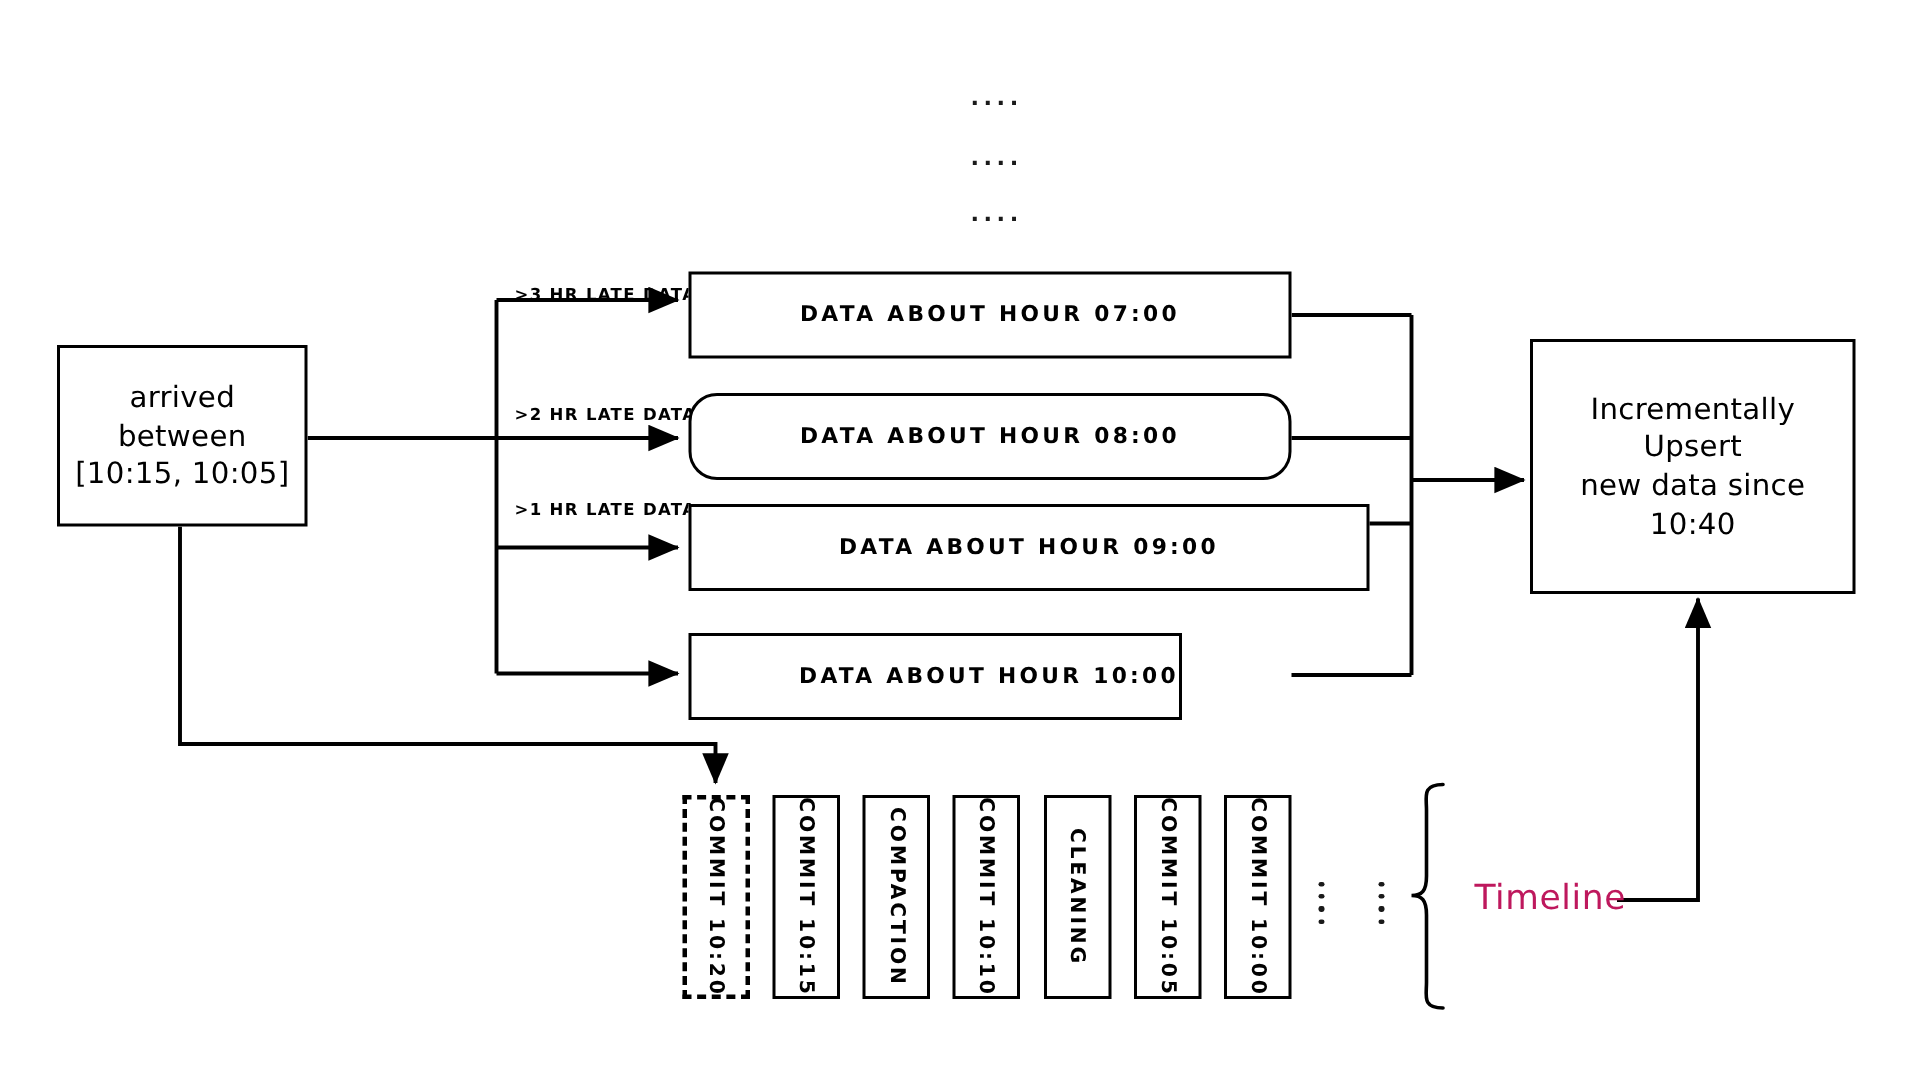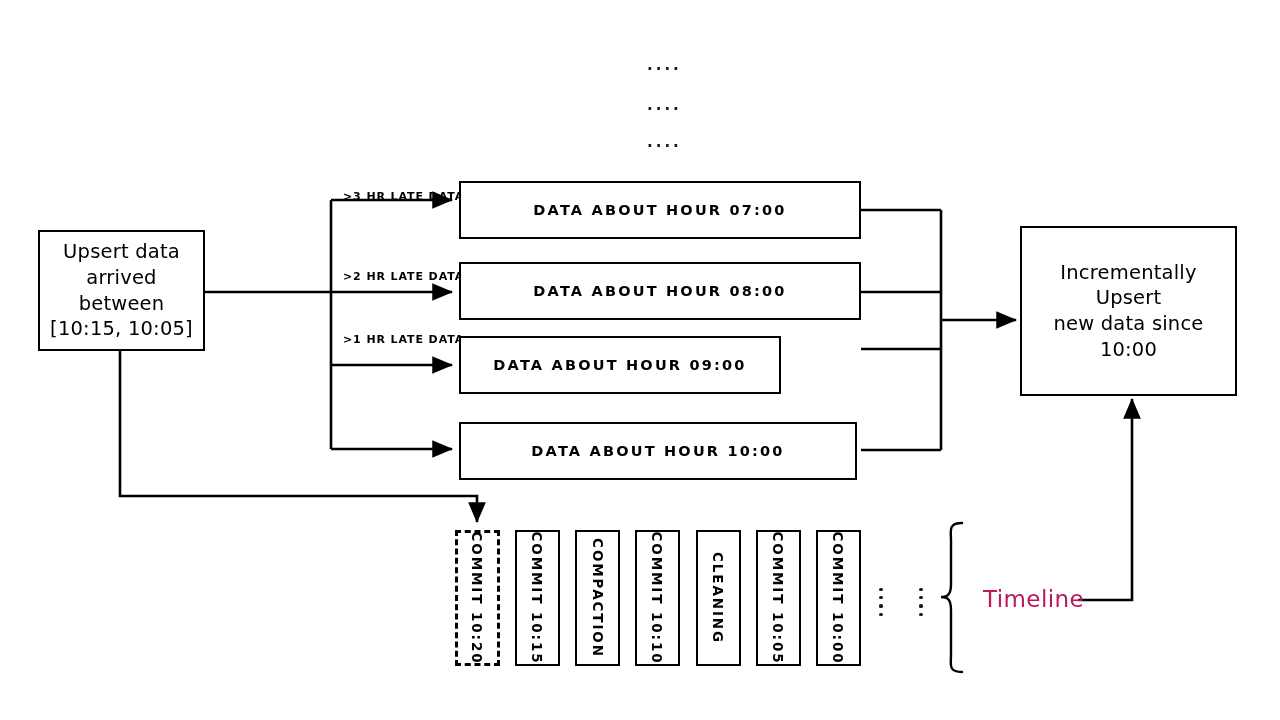--- a/index.html
+++ b/index.html
@@ -171,47 +171,46 @@
                C 951,664 948,672 962,672"></path>
     </g>
   </svg>
 
   <div class="dots-row" style="left:647px; top:56px;">....</div>
   <div class="dots-row" style="left:647px; top:96px;">....</div>
   <div class="dots-row" style="left:647px; top:133px;">....</div>
 
   <div class="node" style="left:38px; top:230px; width:167px; height:121px;">
     <div class="prose">
-      <div>Upsert data</div>
       <div>arrived between</div>
       <div>[10:15, 10:05]</div>
     </div>
   </div>
 
   <div class="edge-label" style="left:343px; top:190px;">&gt;3 HR LATE DATA</div>
   <div class="edge-label" style="left:343px; top:270px;">&gt;2 HR LATE DATA</div>
   <div class="edge-label" style="left:343px; top:333px;">&gt;1 HR LATE DATA</div>
 
   <div class="node hour-box" style="left:459px; top:181px; width:402px;">
     <span class="caps">DATA ABOUT HOUR 07:00</span>
   </div>
-  <div class="node hour-box" style="left:459px; top:262px; width:402px;">
+  <div class="node hour-box" style="left:459px; top:262px; width:402px;border-radius:19px;">
     <span class="caps">DATA ABOUT HOUR 08:00</span>
   </div>
-  <div class="node hour-box" style="left:459px; top:336px; width:322px;">
+  <div class="node hour-box" style="left:459px; top:336px; width:454px;">
     <span class="caps">DATA ABOUT HOUR 09:00</span>
   </div>
-  <div class="node hour-box" style="left:459px; top:422px; width:398px;">
+  <div class="node hour-box" style="left:459px; top:422px; width:329px;justify-content:flex-end;">
     <span class="caps">DATA ABOUT HOUR 10:00</span>
   </div>
 
   <div class="node" style="left:1020px; top:226px; width:217px; height:170px;">
     <div class="prose">
       <div>Incrementally Upsert</div>
-      <div>new data since 10:00</div>
+      <div>new data since 10:40</div>
     </div>
   </div>
 
   <div class="node commit-box dashed" style="left:455px;">
     <span class="caps">COMMIT 10:20</span>
   </div>
   <div class="node commit-box" style="left:515px;">
     <span class="caps">COMMIT 10:15</span>
   </div>
   <div class="node commit-box" style="left:575px;">

